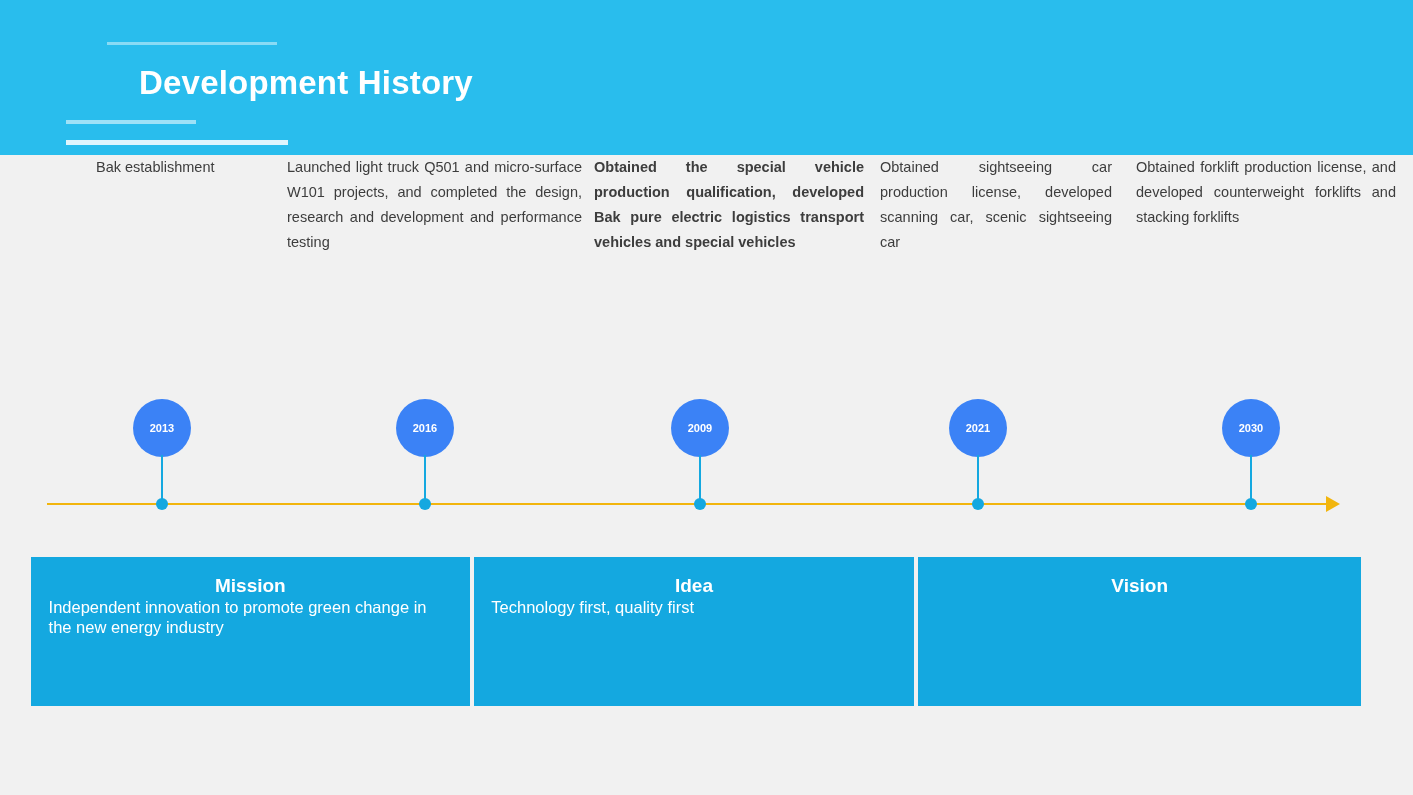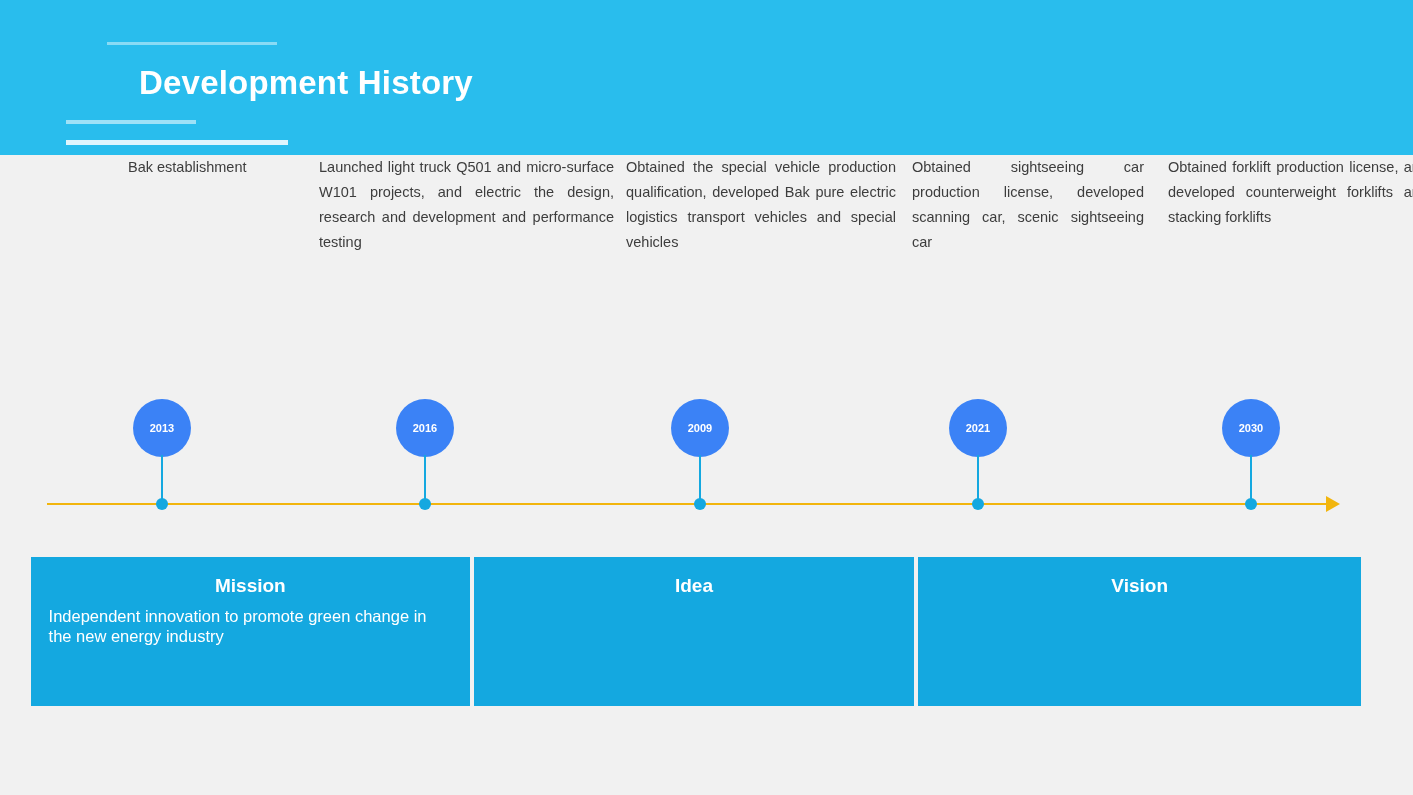--- a/index.html
+++ b/index.html
@@ -108,27 +108,26 @@
     height: 12px;
     border-radius: 50%;
     background: #14A8E0;
   }
   .node .desc {
     position: absolute;
     top: 0;
     font-size: 14.5px;
     line-height: 25px;
     color: #3d3d3d;
-    margin-left: 32px;
   }
 
   
   .desc-0 { left: -66px;  width: 230px; top: 123px; text-align: left; }
   .desc-1 { left: -138px; width: 295px; top: 99px;  text-align: justify; }
-  .desc-2 { left: -106px; width: 270px; top: 99px;  text-align: justify; }
+  .desc-2 { left: -106px; width: 270px; top: 99px;  text-align: justify; font-weight: bold; }
   .desc-3 { left: -98px;  width: 232px; top: 95px;  text-align: justify; }
   .desc-4 { left: -115px; width: 260px; top: 95px;  text-align: justify; }
 
   
   .cards {
     position: absolute;
     left: 31px;
     top: 557px;
     width: 1330px;
     height: 149px;
@@ -144,21 +143,20 @@
     justify-content: flex-start;
     padding-top: 18px;
     box-sizing: border-box;
   }
   .card-1 { width: 440px; }
   .card-2 { width: 442px; }
   .card-3 { width: 444px; }
   .card-title {
     font-size: 19px;
     font-weight: bold;
-    margin-bottom: 9px;
   }
   .card-text {
     font-size: 16.5px;
     line-height: 20px;
     width: 92%;
   }
 </style>
 </head>
 <body>
 
@@ -175,21 +173,21 @@
   <div class="axis-arrow"></div>
 
   <div class="node" style="left:162px;">
     <div class="desc desc-0">Bak establishment</div>
     <div class="bubble">2013</div>
     <div class="stem"></div>
     <div class="dot"></div>
   </div>
 
   <div class="node" style="left:425px;">
-    <div class="desc desc-1">Launched light truck Q501 and micro-surface W101 projects, and electric the design, research and development and performance testing</div>
+    <div class="desc desc-1">Launched light truck Q501 and micro-surface W101 projects, and completed the design, research and development and performance testing</div>
     <div class="bubble">2016</div>
     <div class="stem"></div>
     <div class="dot"></div>
   </div>
 
   <div class="node" style="left:700px;">
     <div class="desc desc-2">Obtained the special vehicle production qualification, developed Bak pure electric logistics transport vehicles and special  vehicles</div>
     <div class="bubble">2009</div>
     <div class="stem"></div>
     <div class="dot"></div>
@@ -211,17 +209,18 @@
 
 </div>
 
 <div class="cards">
   <div class="card card-1">
     <div class="card-title">Mission</div>
     <div class="card-text">Independent innovation to promote green change in the new energy industry</div>
   </div>
   <div class="card card-2">
     <div class="card-title">Idea</div>
+    <div class="card-text">Technology first, quality first</div>
   </div>
   <div class="card card-3">
     <div class="card-title">Vision</div>
   </div>
 </div>
 
 </body></html>

